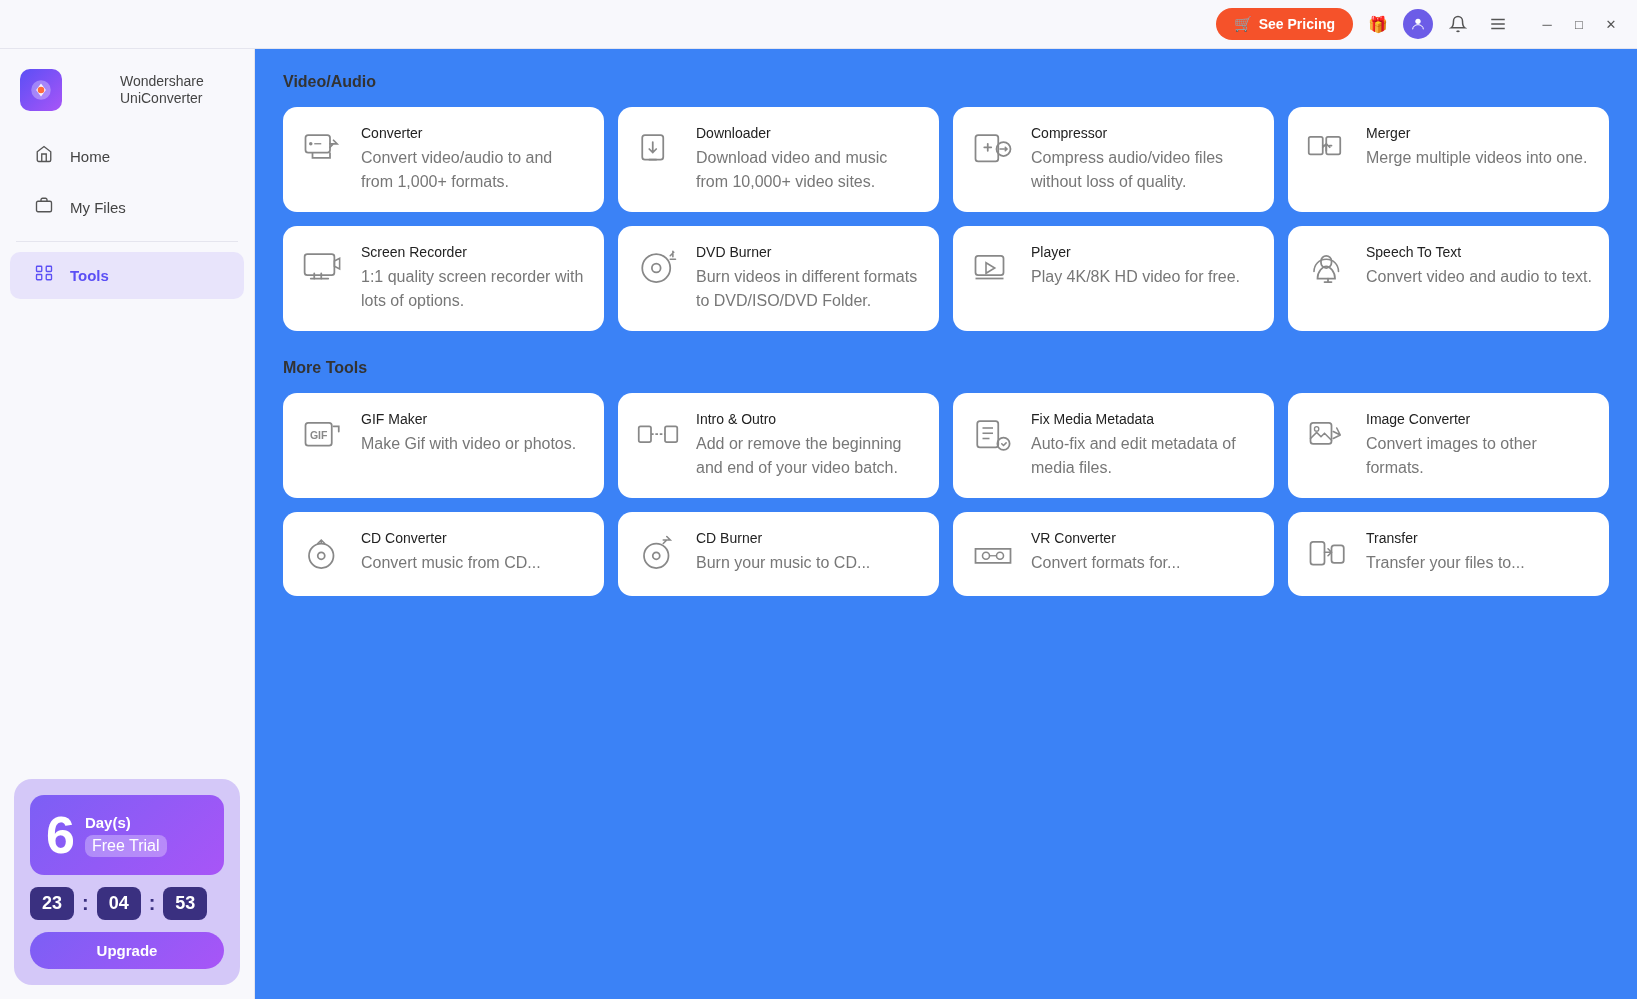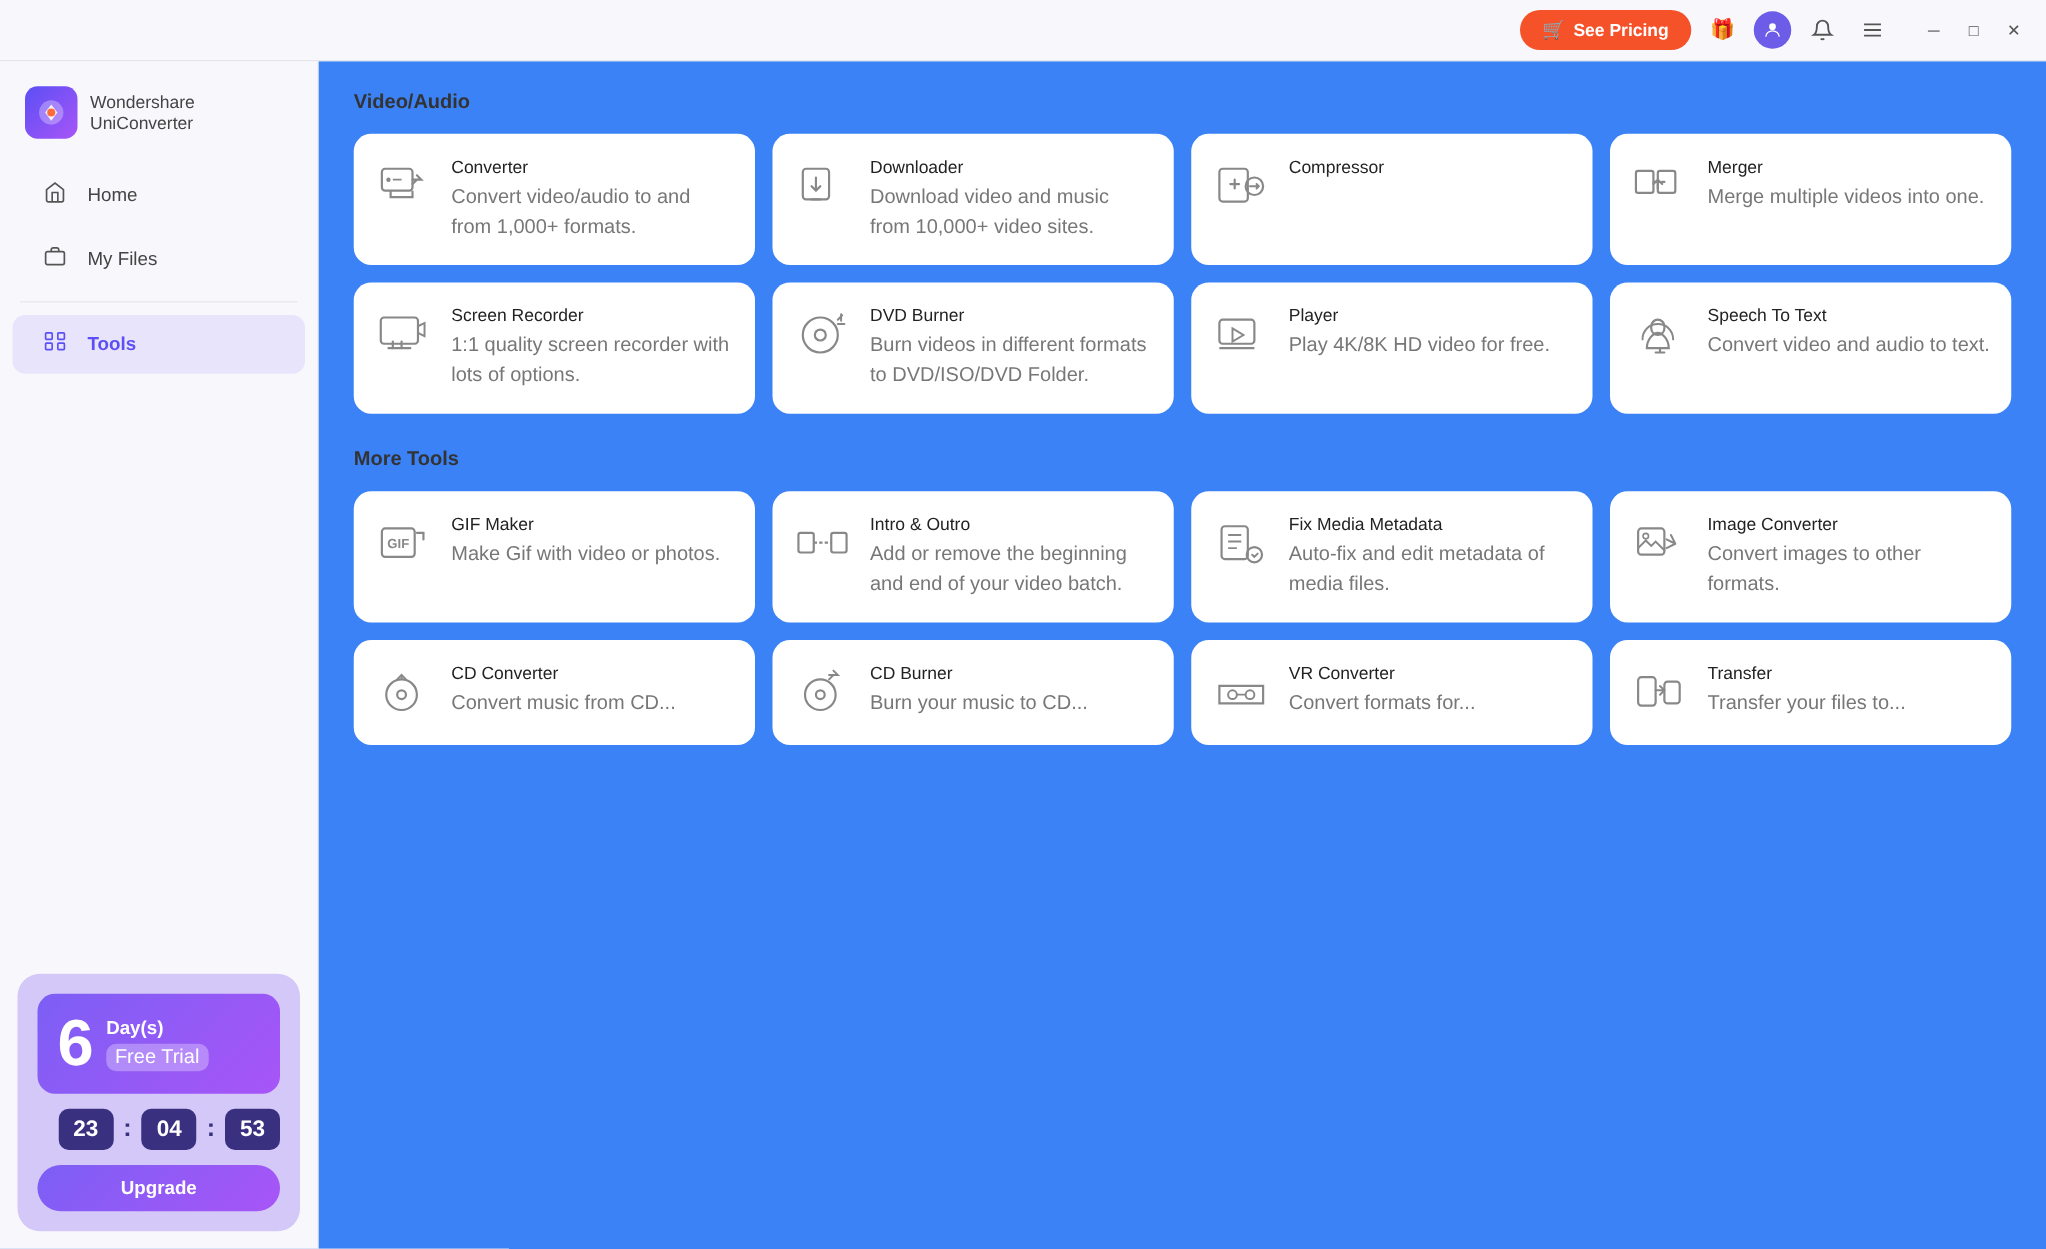--- a/index.html
+++ b/index.html
@@ -61,21 +61,21 @@
       display: flex; align-items: center; gap: 10px;
       padding: 10px 20px 20px 20px;
     }
     .logo-icon {
       width: 42px; height: 42px; border-radius: 10px;
       background: linear-gradient(135deg, #5b4ff5, #a855f7);
       display: flex; align-items: center; justify-content: center;
     }
     .logo-icon svg { width: 26px; height: 26px; }
     .logo-text { font-size: 15px; font-weight: 700; color: #222; line-height: 1.2; }
-    .logo-text span { display: block; color: #444; font-weight: 500; font-size: 14px; }
+    .logo-text span { display: block; color: #444; font-weight: 500; font-size: 14px; margin-left: 48px; }
 
     .nav-item {
       display: flex; align-items: center; gap: 14px;
       padding: 12px 22px;
       cursor: pointer;
       border-radius: 10px;
       margin: 2px 10px;
       color: #444;
       font-size: 15px;
     }
@@ -110,21 +110,21 @@
     .trial-days-number {
       font-size: 52px;
       font-weight: 800;
       line-height: 1;
       color: white;
     }
     .trial-days-text { font-size: 15px; font-weight: 600; }
     .trial-free { font-size: 16px; background: rgba(255,255,255,0.3); border-radius: 8px; padding: 2px 7px; margin-top: 4px; display: inline-block; }
 
     .timer-row {
-      display: flex; align-items: center; justify-content: flex-end; gap: 8px;
+      display: flex; align-items: center; justify-content: flex-start; gap: 8px;
       margin-bottom: 12px;
     }
     .timer-block {
       background: #3a3080;
       color: white;
       border-radius: 8px;
       padding: 6px 10px;
       font-size: 18px;
       font-weight: 700;
       min-width: 44px;
@@ -344,20 +344,21 @@
           <div class="tool-icon-box">
             <svg viewBox="0 0 48 48" fill="none">
               <rect x="4" y="8" width="26" height="30" rx="3" stroke="#888" stroke-width="2"></rect>
               <path d="M14 22h8m-4-4v8" stroke="#888" stroke-width="2" stroke-linecap="round"></path>
               <circle cx="36" cy="24" r="8" stroke="#888" stroke-width="2"></circle>
               <path d="M32 24h8m-2-2l2 2-2 2" stroke="#888" stroke-width="1.8" stroke-linecap="round"></path>
             </svg>
           </div>
           <div class="tool-info">
             <div class="tool-name">Compressor</div>
+            <div class="tool-desc">Compress audio/video files without loss of quality.</div>
           </div>
         </div>
         <div class="tool-card">
           <div class="tool-icon-box">
             <svg viewBox="0 0 48 48" fill="none">
               <rect x="2" y="10" width="16" height="20" rx="2" stroke="#888" stroke-width="2"></rect>
               <rect x="22" y="10" width="16" height="20" rx="2" stroke="#888" stroke-width="2"></rect>
               <path d="M18 20h4m4 0h4" stroke="#888" stroke-width="2" stroke-linecap="round" stroke-dasharray="2 2"></path>
               <path d="M18 22l4-4m0 0l4 4M22 18v8" stroke="#888" stroke-width="2" stroke-linecap="round"></path>
             </svg>

